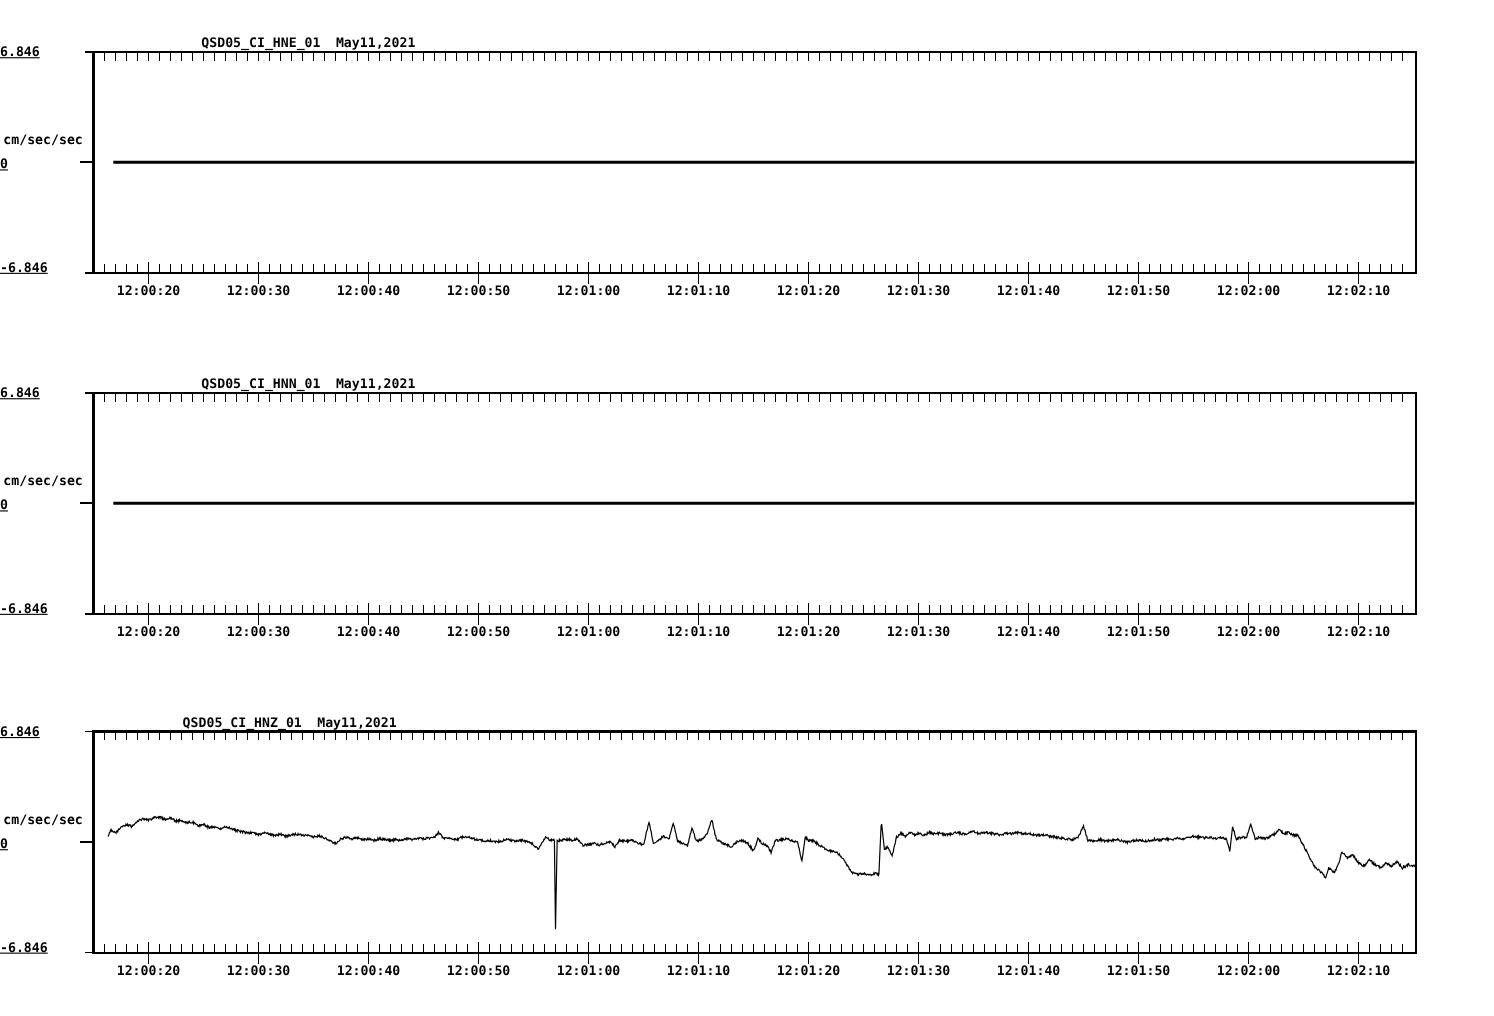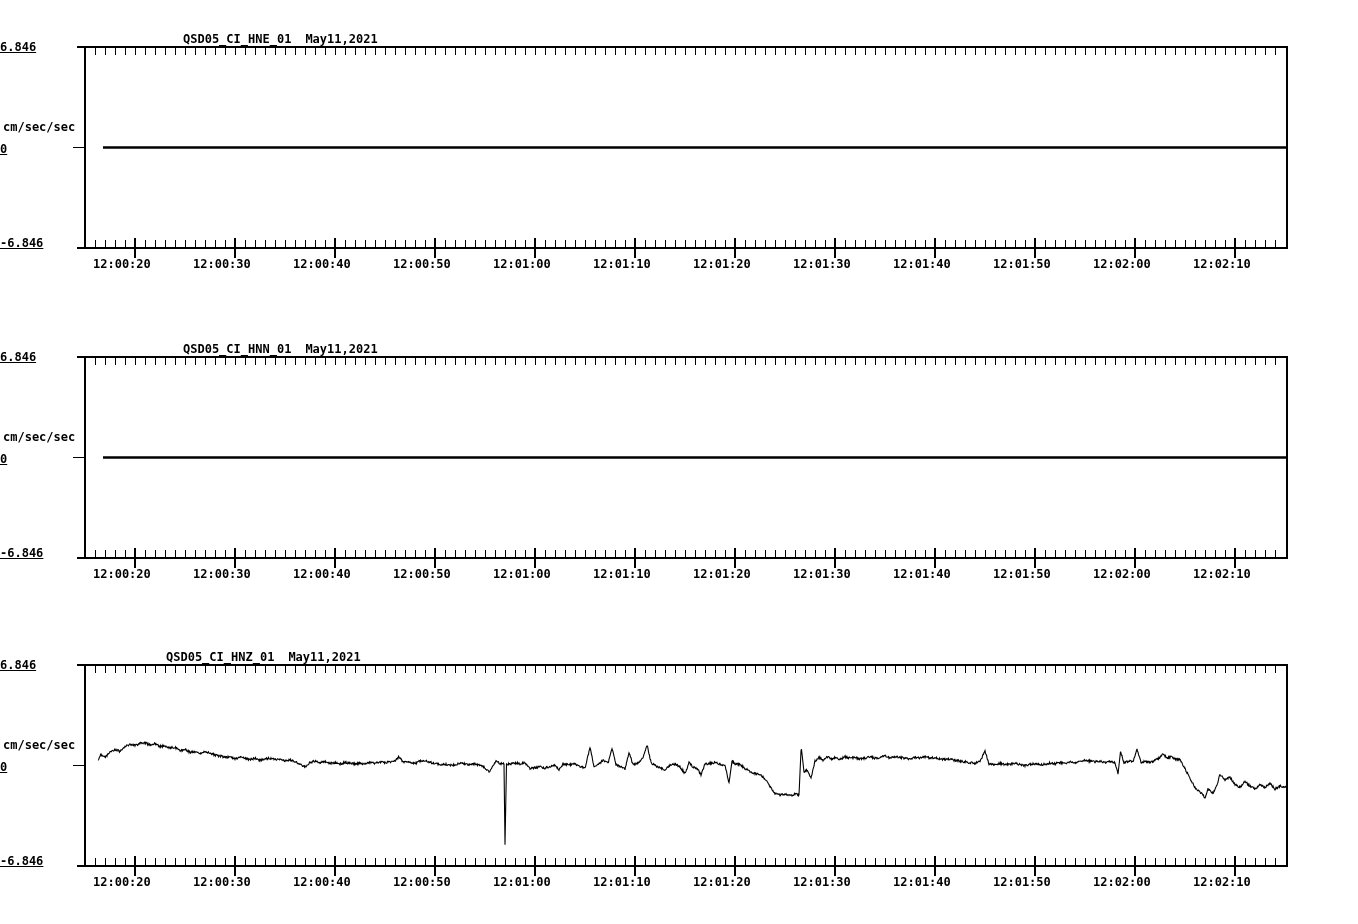--- a/index.html
+++ b/index.html
@@ -3,21 +3,21 @@
 <meta charset="utf-8">
 <style>
   html,body{margin:0;padding:0;background:#fff;}
   .page{
     position:relative;width:1358px;height:924px;background:#ffffff;
     font-family:"DejaVu Sans Mono","Liberation Mono",monospace;
     font-weight:bold;color:#000;overflow:hidden;padding-left:28px;
   }
   .lbl{position:absolute;font-size:12px;line-height:13px;white-space:pre;}
   .ylab{width:62px;text-decoration:underline;}
-  .xlab{width:84px;text-align:left;}
+  .xlab{width:84px;text-align:center;}
   .title-row span{letter-spacing:0px;}
   .title-row .date{margin-left:14px;}
   svg{position:absolute;left:0;top:0;}
 </style>
 </head>
 <body>
 
 <div class="page">
   <svg id="plot-svg" width="1358" height="924">
       <g>

